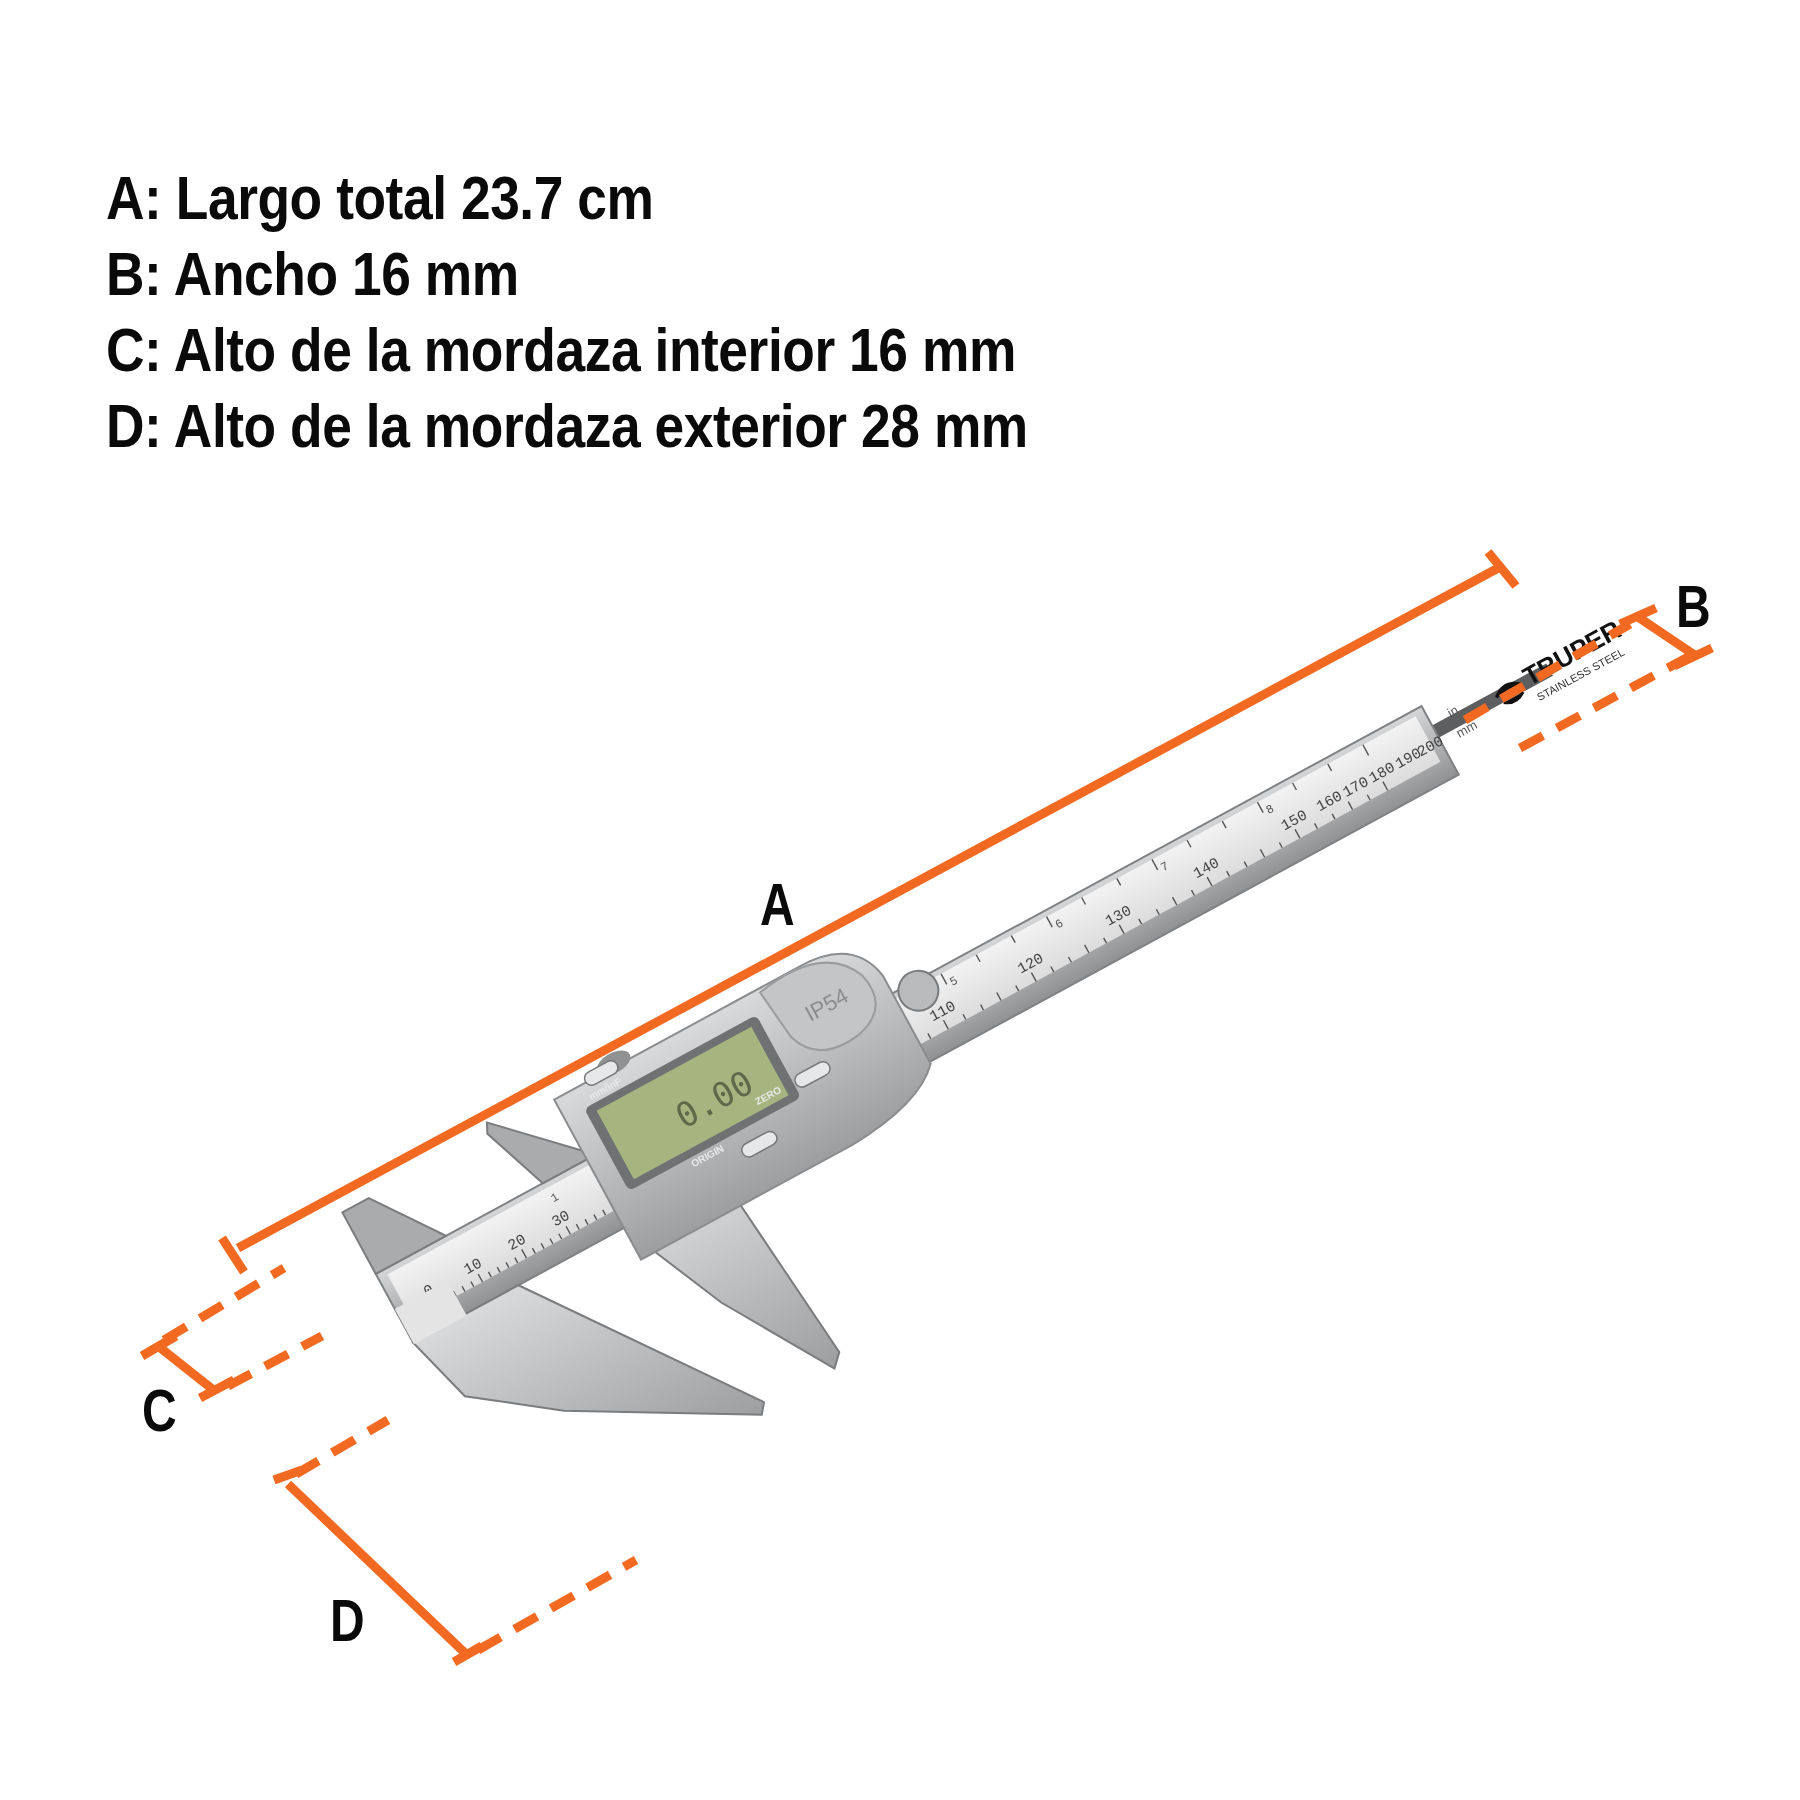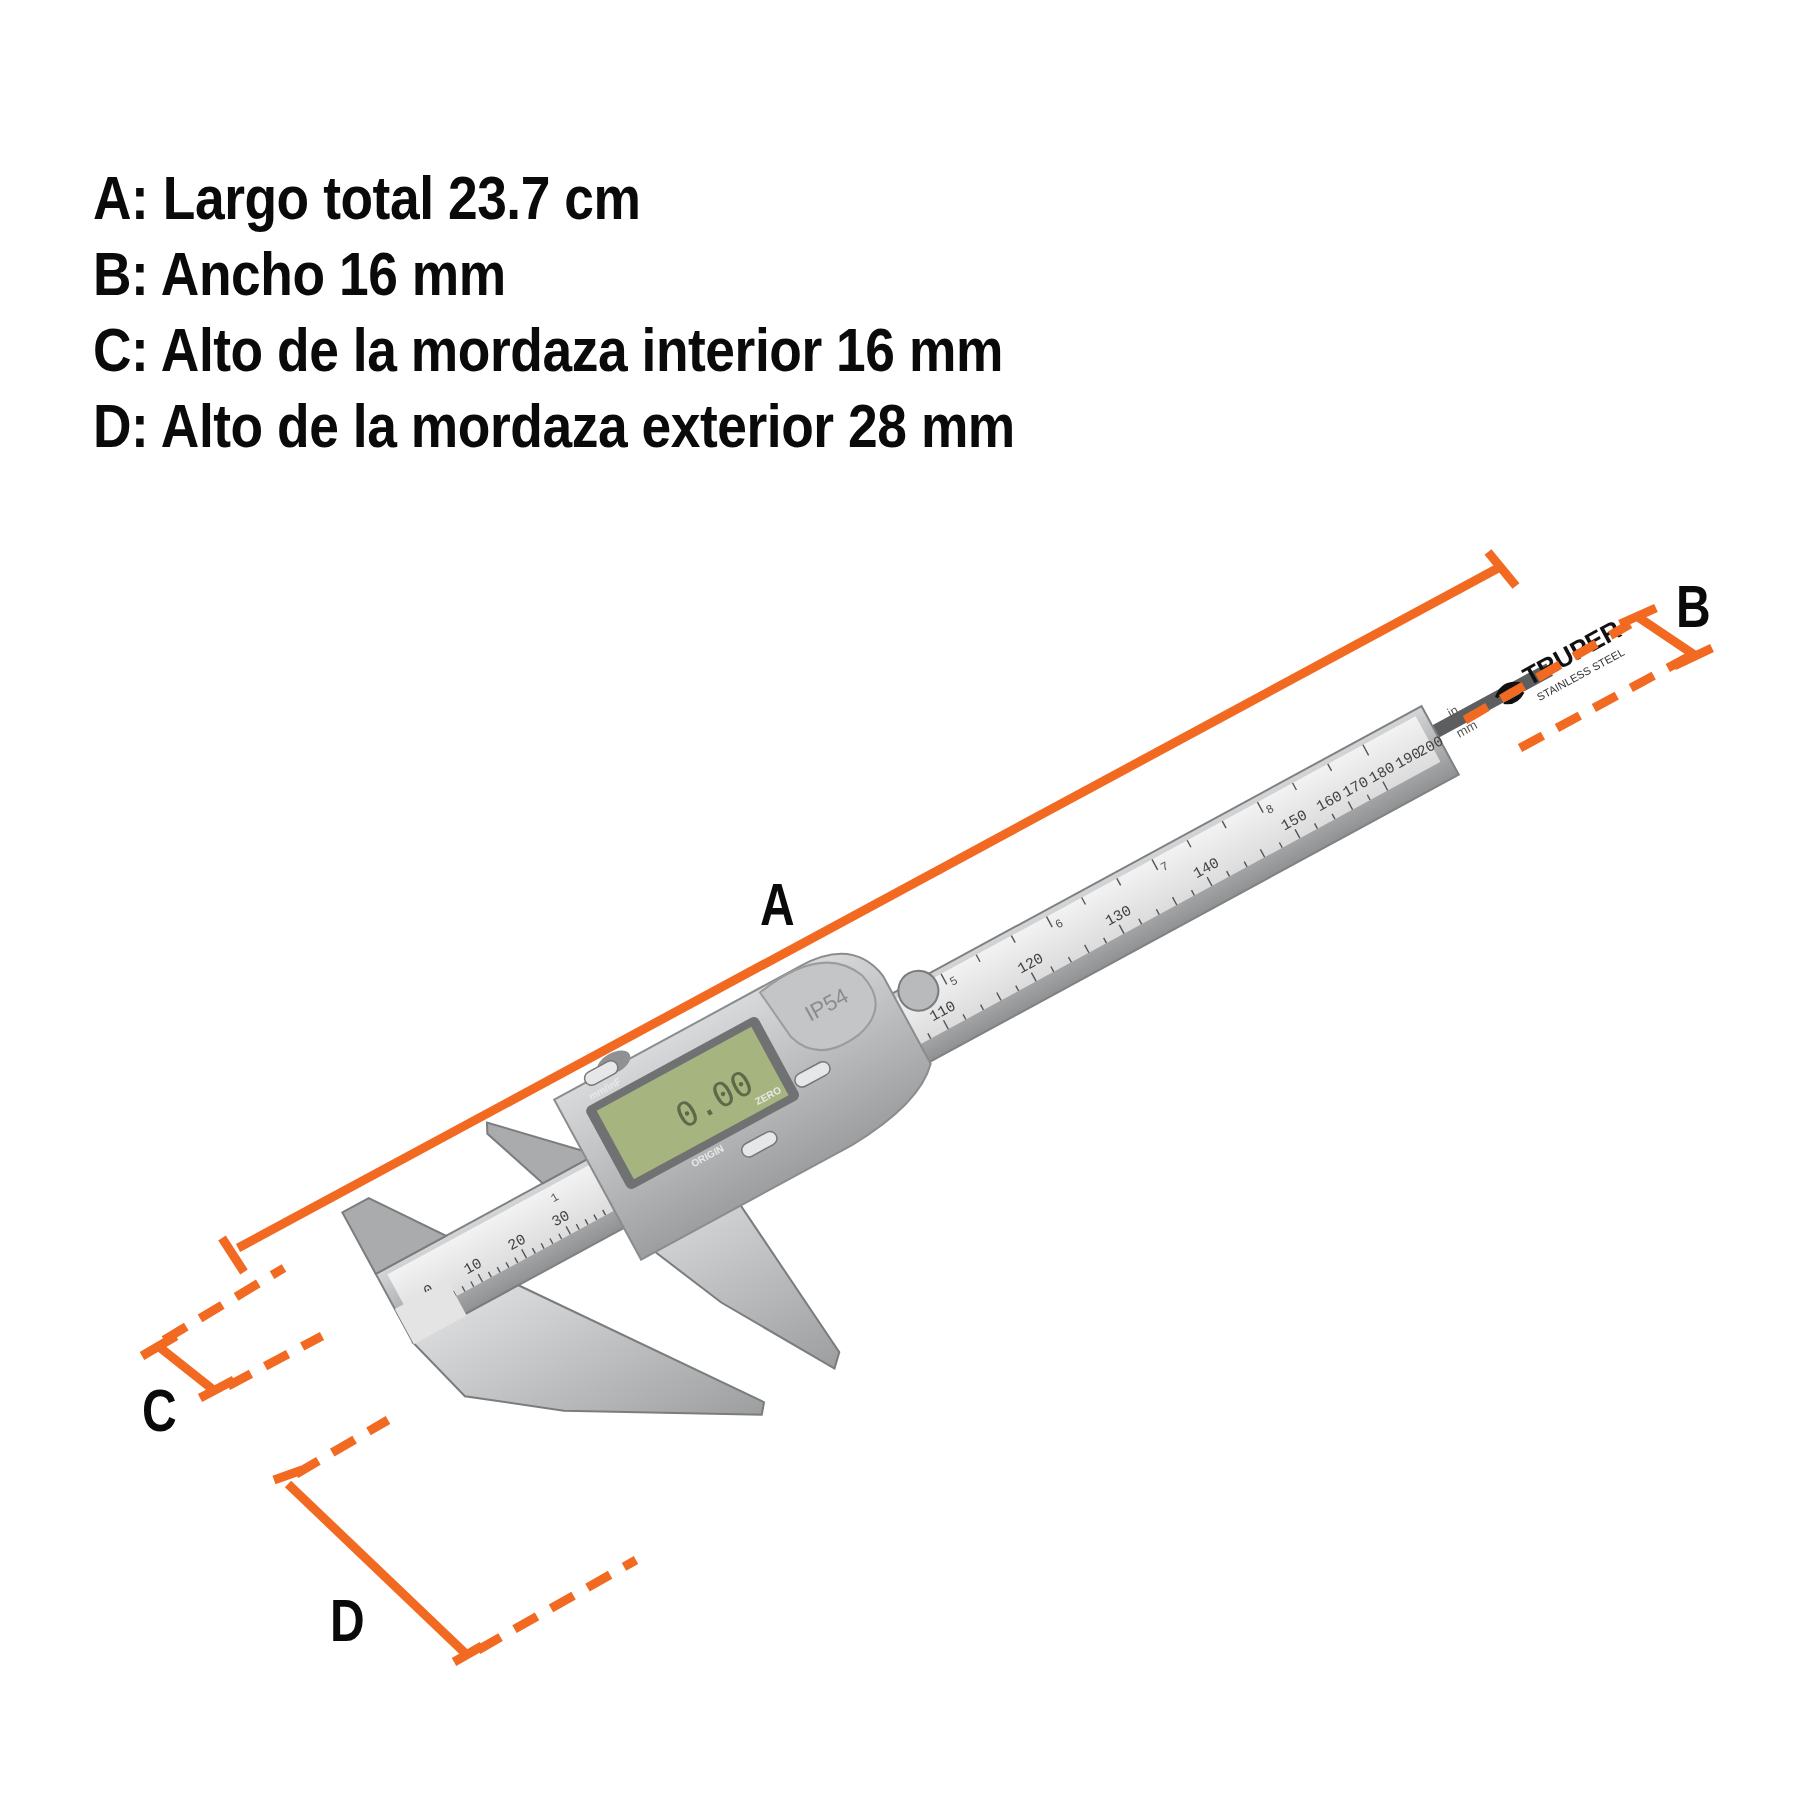--- a/index.html
+++ b/index.html
@@ -1,18 +1,18 @@
 <!DOCTYPE html>
 <html><head>
 <meta charset="utf-8">
 <style>
   html, body { margin:0; padding:0; background:#ffffff; }
   body { width:1800px; height:1800px; position:relative; overflow:hidden;
          font-family:"Liberation Sans", "DejaVu Sans", sans-serif; }
-  .specs { position:absolute; left:93px; top:160px; }
+  .specs { position:absolute; left:106px; top:160px; }
   .spec-line { font-family:"Liberation Sans", sans-serif; font-size:62px; line-height:76px;
                color:#0a0a0a; letter-spacing:-0.5px; transform:scaleX(0.86); transform-origin:left center;
                white-space:nowrap; font-weight:bold; }
   .dim-label { position:absolute; font-family:"Liberation Sans", sans-serif; font-weight:bold;
                font-size:60px; color:#0a0a0a; transform:scaleX(0.8); transform-origin:left top; }
   svg.art { position:absolute; left:0; top:0; }
 </style>
 </head>
 <body>
 

